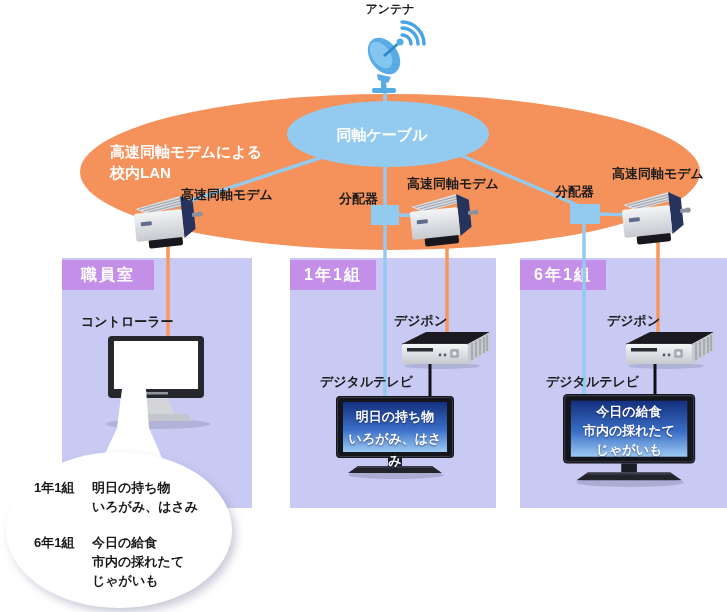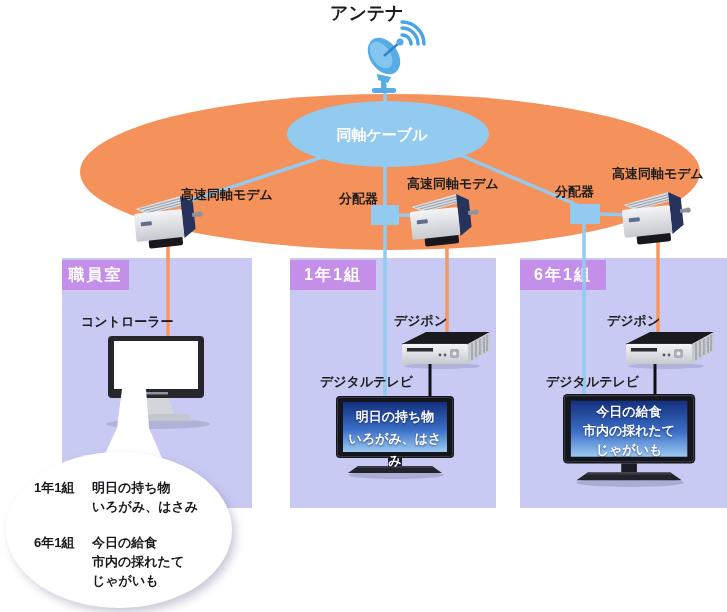--- a/index.html
+++ b/index.html
@@ -9,21 +9,21 @@
   }
   .room{position:absolute;top:258px;height:250px;background:#c9caf3;z-index:0;}
   .room-header{
     position:absolute;left:0;top:2px;height:30px;line-height:30px;
     background:#c48fe8;color:#ffffff;font-weight:bold;font-size:16px;
     text-align:center;letter-spacing:2px;
   }
   .art{position:absolute;left:0;top:0;z-index:1;}
   .lbl{position:absolute;z-index:2;font-weight:bold;font-size:13px;color:#1c1c1c;white-space:nowrap;}
   .lbl-white{color:#ffffff;}
-  .antenna-label{left:330px;top:1px;width:120px;font-size:18px;}
+  .antenna-label{left:330px;top:1px;width:120px;text-align:center;font-size:12px;}
   .lan-label{left:110px;top:141px;font-size:15px;line-height:21px;}
   .coax-label{left:288px;top:126px;width:188px;text-align:center;font-size:15px;font-family:Liberation Serif, serif;}
   .modem-label-left{left:181px;top:186px;}
   .modem-label-mid{left:407px;top:175px;}
   .modem-label-right{left:612px;top:165px;}
   .splitter-label-mid{left:339px;top:190px;}
   .splitter-label-right{left:555px;top:183px;}
   .controller-label{left:81px;top:313px;text-align:right;}
   .stb-label-mid{left:394px;top:312px;}
   .stb-label-right{left:607px;top:312px;}
@@ -44,21 +44,21 @@
   .b-row{display:flex;font-size:13px;font-weight:bold;color:#18181c;line-height:19px;}
   .b-row .b-label{width:58px;flex:0 0 58px;}
   .b-row.b-gap{margin-top:17px;}
 </style>
 </head>
 <body>
 
 <div class="stage">
 
   <div class="room" style="left:62px;width:190px;">
-    <div class="room-header" style="width:67px;">職員室</div>
+    <div class="room-header" style="width:92px;">職員室</div>
   </div>
   <div class="room" style="left:290px;width:206px;">
     <div class="room-header" style="width:86px;">1年1組</div>
   </div>
   <div class="room" style="left:520px;width:207px;">
     <div class="room-header" style="width:86px;">6年1組</div>
   </div>
 
   <svg class="art" width="727" height="612" viewBox="0 0 727 612">
     <defs>
@@ -168,20 +168,24 @@
       <rect x="146" y="392" width="22" height="2.5" fill="#8f949c"></rect>
       <polygon points="146,398 168,398 174,414 140,414" fill="#d3d5da"></polygon>
       <polygon points="128,414 188,414 192,421 124,421" fill="#c3c6cc"></polygon>
     </g>
 
     <polygon points="127,350 143,350 149,428 162,458 103,458 117,428" fill="#ffffff"></polygon>
   </svg>
 
   <div class="lbl antenna-label">アンテナ</div>
 
+  <div class="lbl lbl-white lan-label">
+    <span style="display:block;">高速同軸モデムによる</span>
+    <span style="display:block;">校内LAN</span>
+  </div>
 
   <div class="lbl lbl-white coax-label">同軸ケーブル</div>
 
   <div class="lbl modem-label-left">高速同軸モデム</div>
   <div class="lbl modem-label-mid">高速同軸モデム</div>
   <div class="lbl modem-label-right">高速同軸モデム</div>
 
   <div class="lbl splitter-label-mid">分配器</div>
   <div class="lbl splitter-label-right">分配器</div>
 

